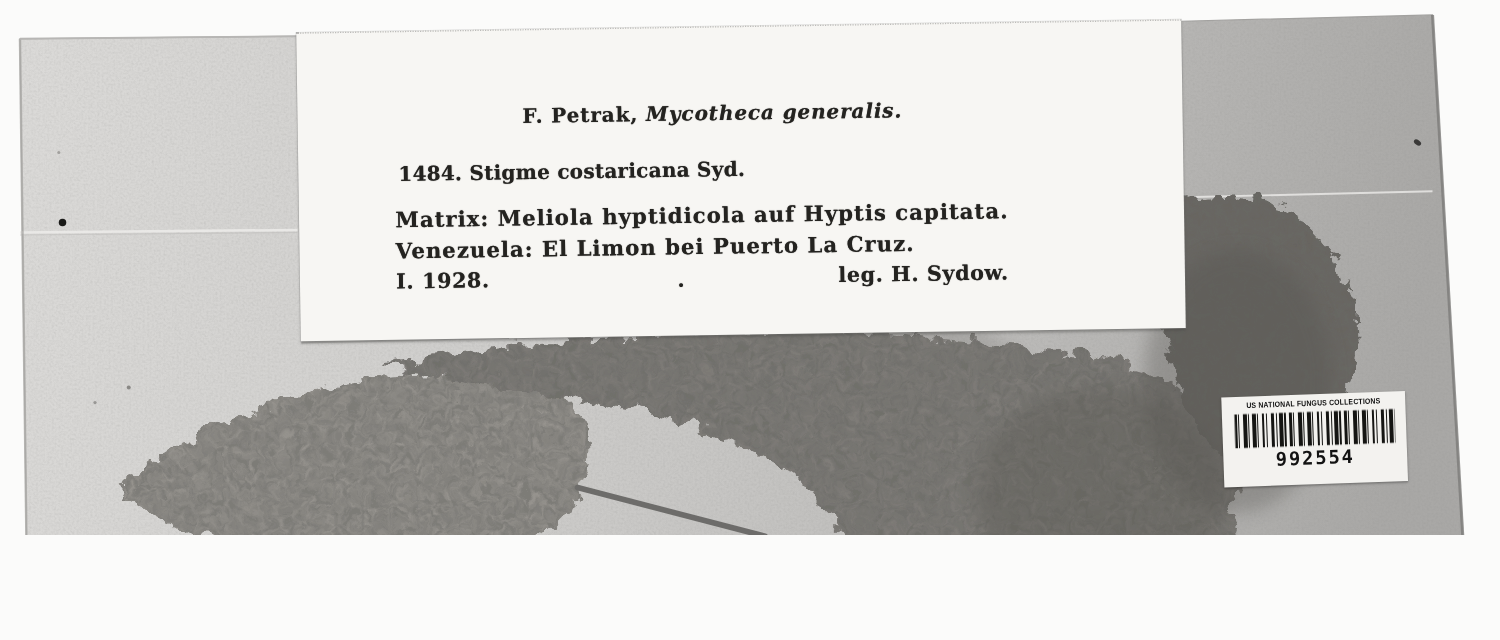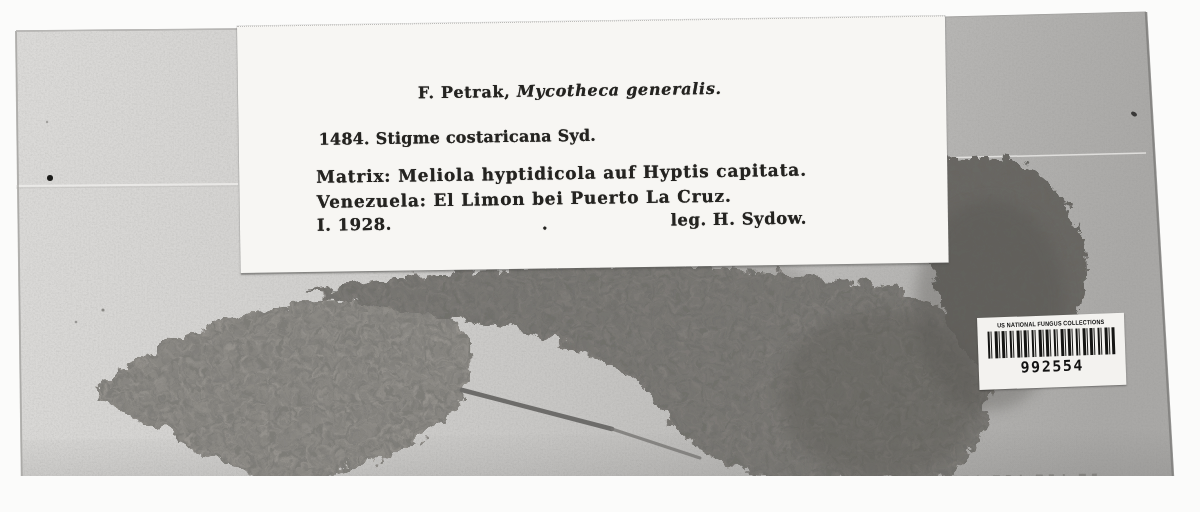--- a/index.html
+++ b/index.html
@@ -4,21 +4,21 @@
 <style>
   :root{
     --page_bg:#fbfbfa;
     --packet_gray:#c9c8c6;
     --label_paper:#f7f6f3;
     --ink:#242320;
     --barcode_paper:#f3f2ef;
   }
   html,body{margin:0;padding:0;background:var(--page_bg);}
   .stage{
-    position:relative;width:1200px;height:476px;overflow:hidden;
+    position:relative;width:1200px;height:428px;overflow:hidden;
     background:var(--page_bg);
     font-family:"DejaVu Serif", serif;
   }
   .scene{position:absolute;left:0;top:0;width:1200px;height:512px;}
 
   
   .label{
     position:absolute;left:237px;top:26px;width:708px;height:246px;
     background:var(--label_paper);
     transform:rotate(-0.85deg);transform-origin:0 0;

